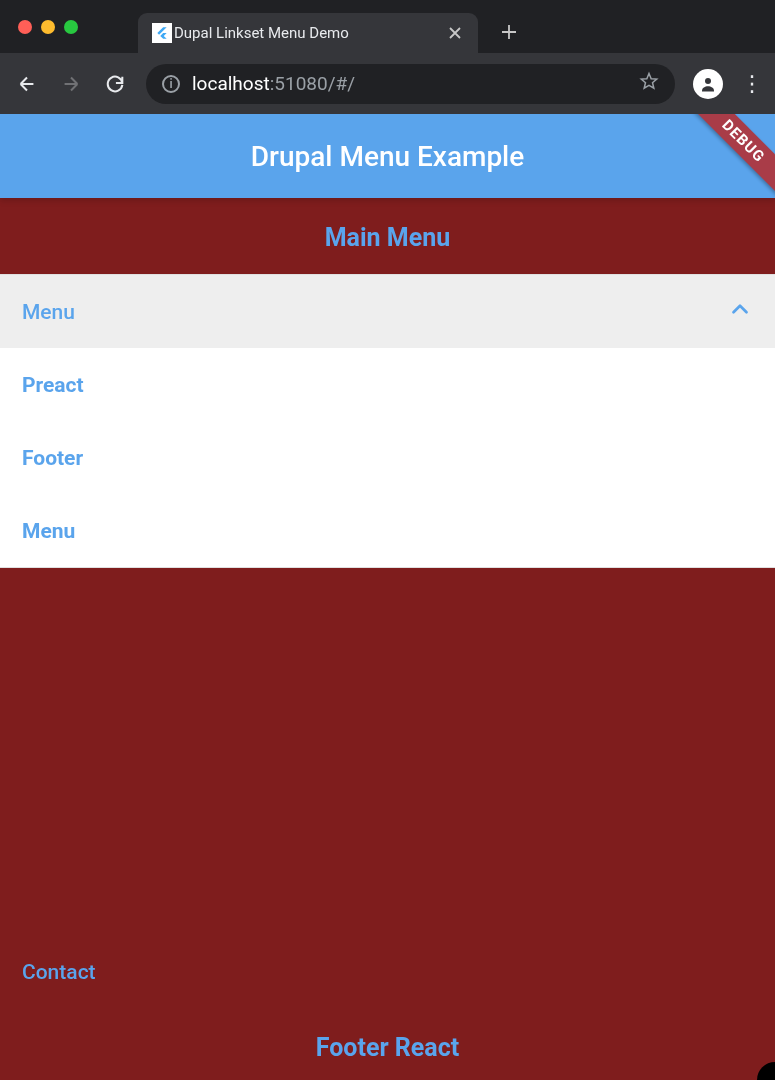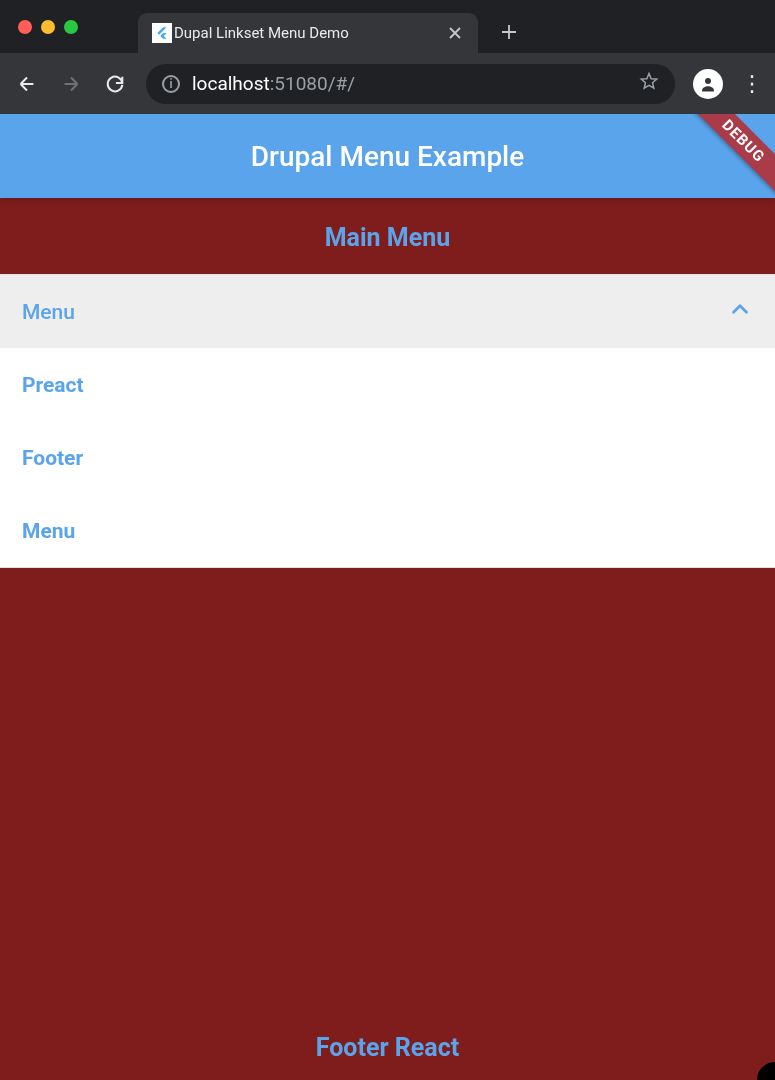--- a/index.html
+++ b/index.html
@@ -316,16 +316,19 @@
     </div>
     <div class="menu-item child">
       <span>Footer</span>
     </div>
     <div class="menu-item child">
       <span>Menu</span>
     </div>
   </div>
 
   <div class="footer-section">
+    <div class="single-item">
+      <span>Contact</span>
+    </div>
     <div class="section-header" style="padding-bottom:18px">Footer React</div>
   </div>
   <div class="bottom-right-notch"></div>
 </div>
 
 </body></html>

